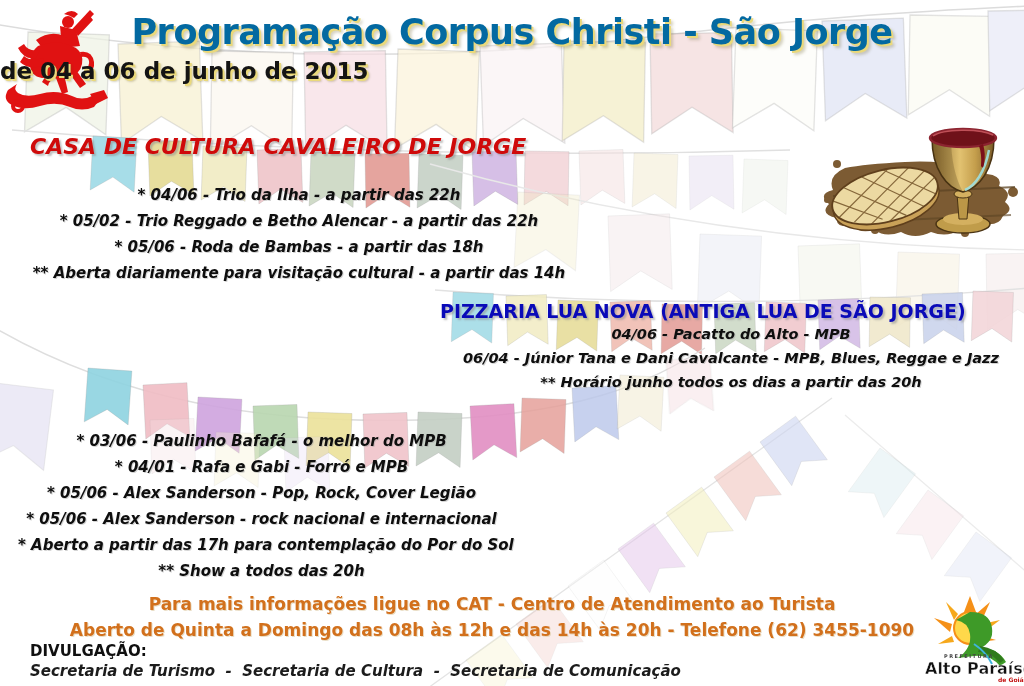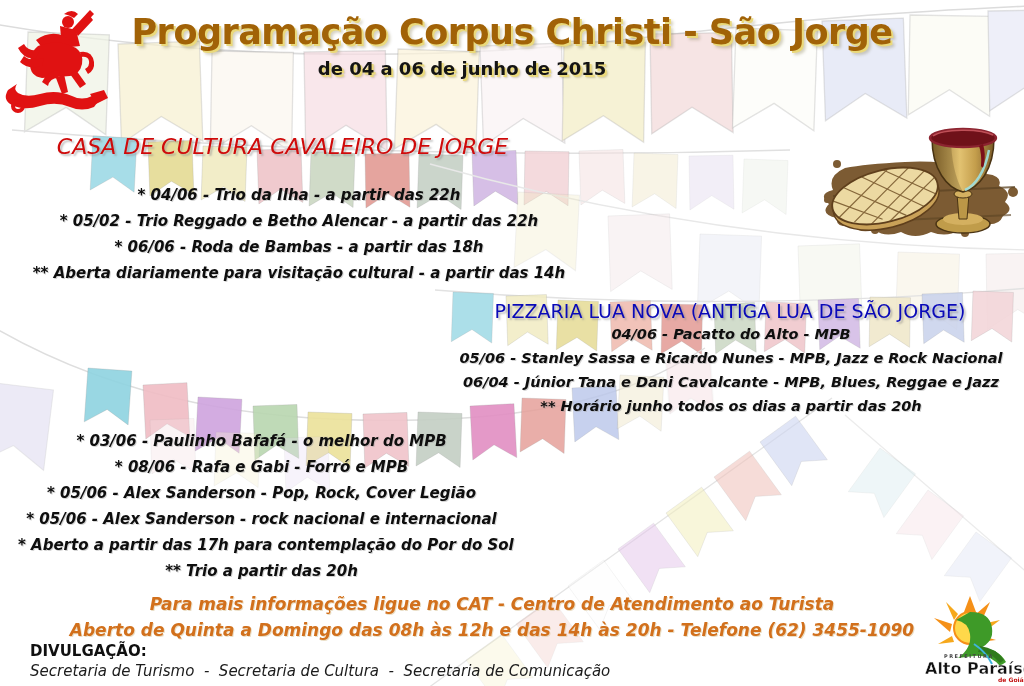--- a/index.html
+++ b/index.html
@@ -4,43 +4,43 @@
 <style>
   html,body{margin:0;padding:0;background:#888;}
   #poster{
     position:relative;width:1024px;height:686px;background:#ffffff;overflow:hidden;
     font-family:"DejaVu Sans","Liberation Sans",sans-serif;color:#111;
   }
   .abs{position:absolute;}
   svg{display:block;}
   #garlands{position:absolute;left:0;top:0;z-index:1;}
   .art{z-index:2;}
-  .txt{z-index:4;}
+  .txt{z-index:4;font-weight:bold;}
   .title{
     left:0;top:12px;width:1024px;text-align:center;
-    font-size:35px;font-weight:bold;letter-spacing:-.5px;color:#a16207;
+    font-size:35px;font-weight:bold;letter-spacing:-.5px;color:#0369a1;
     text-shadow:2px 2px 0 #ead97b,4px 4px 3px rgba(90,80,20,.25);
   }
   .subtitle{
-    left:0;top:58px;width:924px;text-align:center;
-    font-size:18px;font-weight:bold;color:#141414;
+    left:0;top:58px;width:924px;text-align:left;
+    font-size:23px;font-weight:bold;color:#141414;
     text-shadow:2px 2px 0 #ead97b,3px 3px 2px rgba(90,80,20,.25);
   }
-  .sec-head{font-weight:normal;text-align:center;text-shadow:2px 2px 2px rgba(140,140,140,.55);}
+  .sec-head{font-weight:bold;text-align:left;text-shadow:2px 2px 2px rgba(140,140,140,.55);}
   .casa-head{left:30px;top:134px;width:505px;font-size:22px;font-style:italic;color:#cf0a0a;}
   .pizz-head{left:440px;top:300px;width:580px;font-size:19px;color:#0a0ab8;}
   .riso-head{left:0px;top:393px;width:490px;font-size:25px;color:#cc0a96;}
   .items{font-weight:bold;font-style:italic;color:#0e0e0e;text-align:center;
          text-shadow:1px 1px 0 rgba(160,160,160,.45);}
   .items div{white-space:nowrap;margin-left:18px;}
   .casa-items{left:10px;top:182px;width:560px;font-size:15px;line-height:26px;}
   .pizz-items{left:425px;top:322px;width:594px;font-size:14.5px;line-height:24px;}
   .riso-items{left:0px;top:428px;width:505px;font-size:15px;line-height:26px;}
   .foot-info{left:0;top:591px;width:984px;text-align:center;font-size:17px;line-height:26px;
-             font-weight:bold;font-style:italic;color:#d2701c;
+             font-weight:bold;color:#d2701c;
              text-shadow:1px 1px 0 rgba(220,200,160,.6);}
   .foot-info div{white-space:nowrap;}
   .divulga{left:30px;top:642px;font-size:15px;font-weight:bold;color:#101010;}
   .credits{left:30px;top:662px;font-size:15px;font-style:italic;color:#1c1c1c;white-space:pre;}
 </style>
 </head>
 <body>
 
 <div id="poster">
 
@@ -234,39 +234,38 @@
     <text x="74" y="88" font-size="6" font-weight="bold" fill="#c41616">de Goiás</text>
   </svg>
 
   <div class="abs txt title">Programação Corpus Christi - São Jorge</div>
   <div class="abs txt subtitle">de 04 a 06 de junho de 2015</div>
 
   <div class="abs txt sec-head casa-head">CASA DE CULTURA CAVALEIRO DE JORGE</div>
   <div class="abs txt items casa-items">
     <div>* 04/06 - Trio da Ilha - a partir das 22h</div>
     <div>* 05/02 - Trio Reggado e Betho Alencar - a partir das 22h</div>
-    <div>* 06/06 - Roda de Bambas - a partir das 18h</div>
+    <div>* 05/06 - Roda de Bambas - a partir das 18h</div>
     <div>** Aberta diariamente para visitação cultural - a partir das 14h</div>
   </div>
 
   <div class="abs txt sec-head pizz-head">PIZZARIA LUA NOVA (ANTIGA LUA DE SÃO JORGE)</div>
   <div class="abs txt items pizz-items">
     <div>04/06 - Pacatto do Alto - MPB</div>
-    <div>05/06 - Stanley Sassa e Ricardo Nunes - MPB, Jazz e Rock Nacional</div>
     <div>06/04 - Júnior Tana e Dani Cavalcante - MPB, Blues, Reggae e Jazz</div>
     <div>** Horário junho todos os dias a partir das 20h</div>
   </div>
 
   <div class="abs txt items riso-items">
     <div>* 03/06 - Paulinho Bafafá - o melhor do MPB</div>
-    <div>* 08/06 - Rafa e Gabi - Forró e MPB</div>
+    <div>* 04/01 - Rafa e Gabi - Forró e MPB</div>
     <div>* 05/06 - Alex Sanderson - Pop, Rock, Cover Legião</div>
     <div>* 05/06 - Alex Sanderson - rock nacional e internacional</div>
     <div>* Aberto a partir das 17h para contemplação do Por do Sol</div>
-    <div>** Trio a partir das 20h</div>
+    <div>** Show a todos das 20h</div>
   </div>
 
   <div class="abs txt foot-info">
     <div>Para mais informações ligue no CAT - Centro de Atendimento ao Turista</div>
     <div>Aberto de Quinta a Domingo das 08h às 12h e das 14h às 20h - Telefone (62) 3455-1090</div>
   </div>
 
   <div class="abs txt divulga">DIVULGAÇÃO:</div>
   <div class="abs txt credits">Secretaria de Turismo  -  Secretaria de Cultura  -  Secretaria de Comunicação</div>
 

